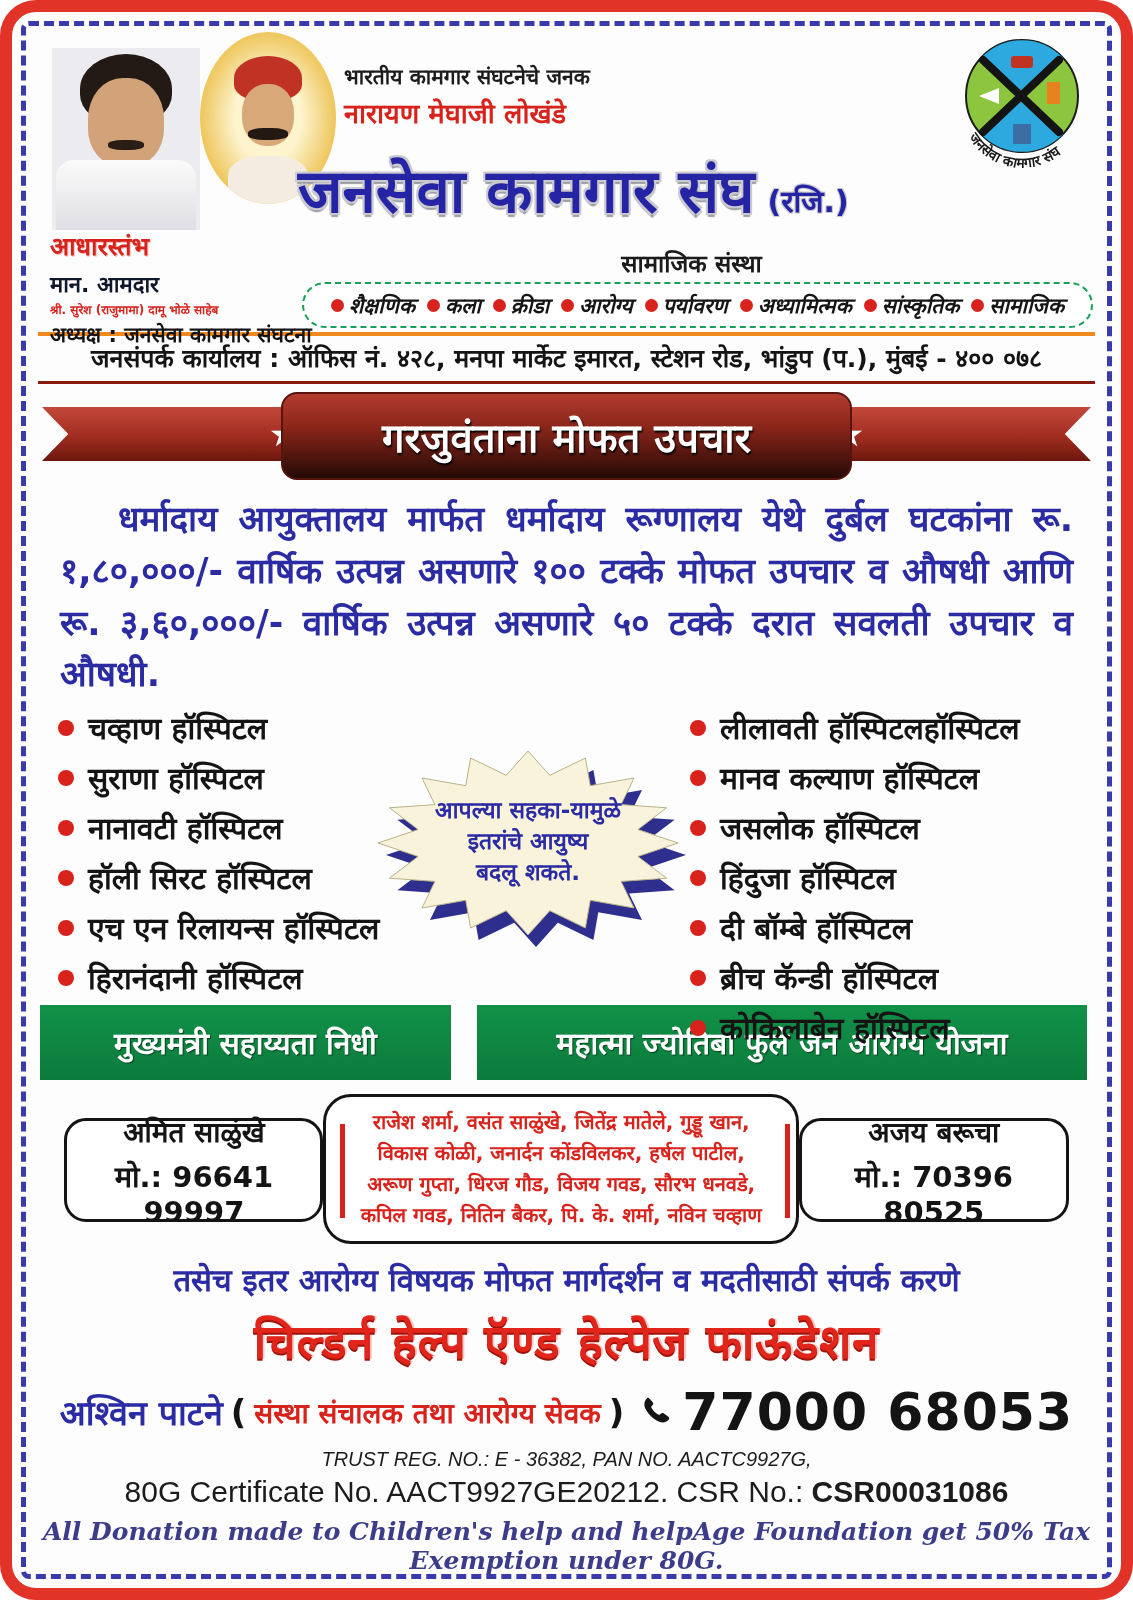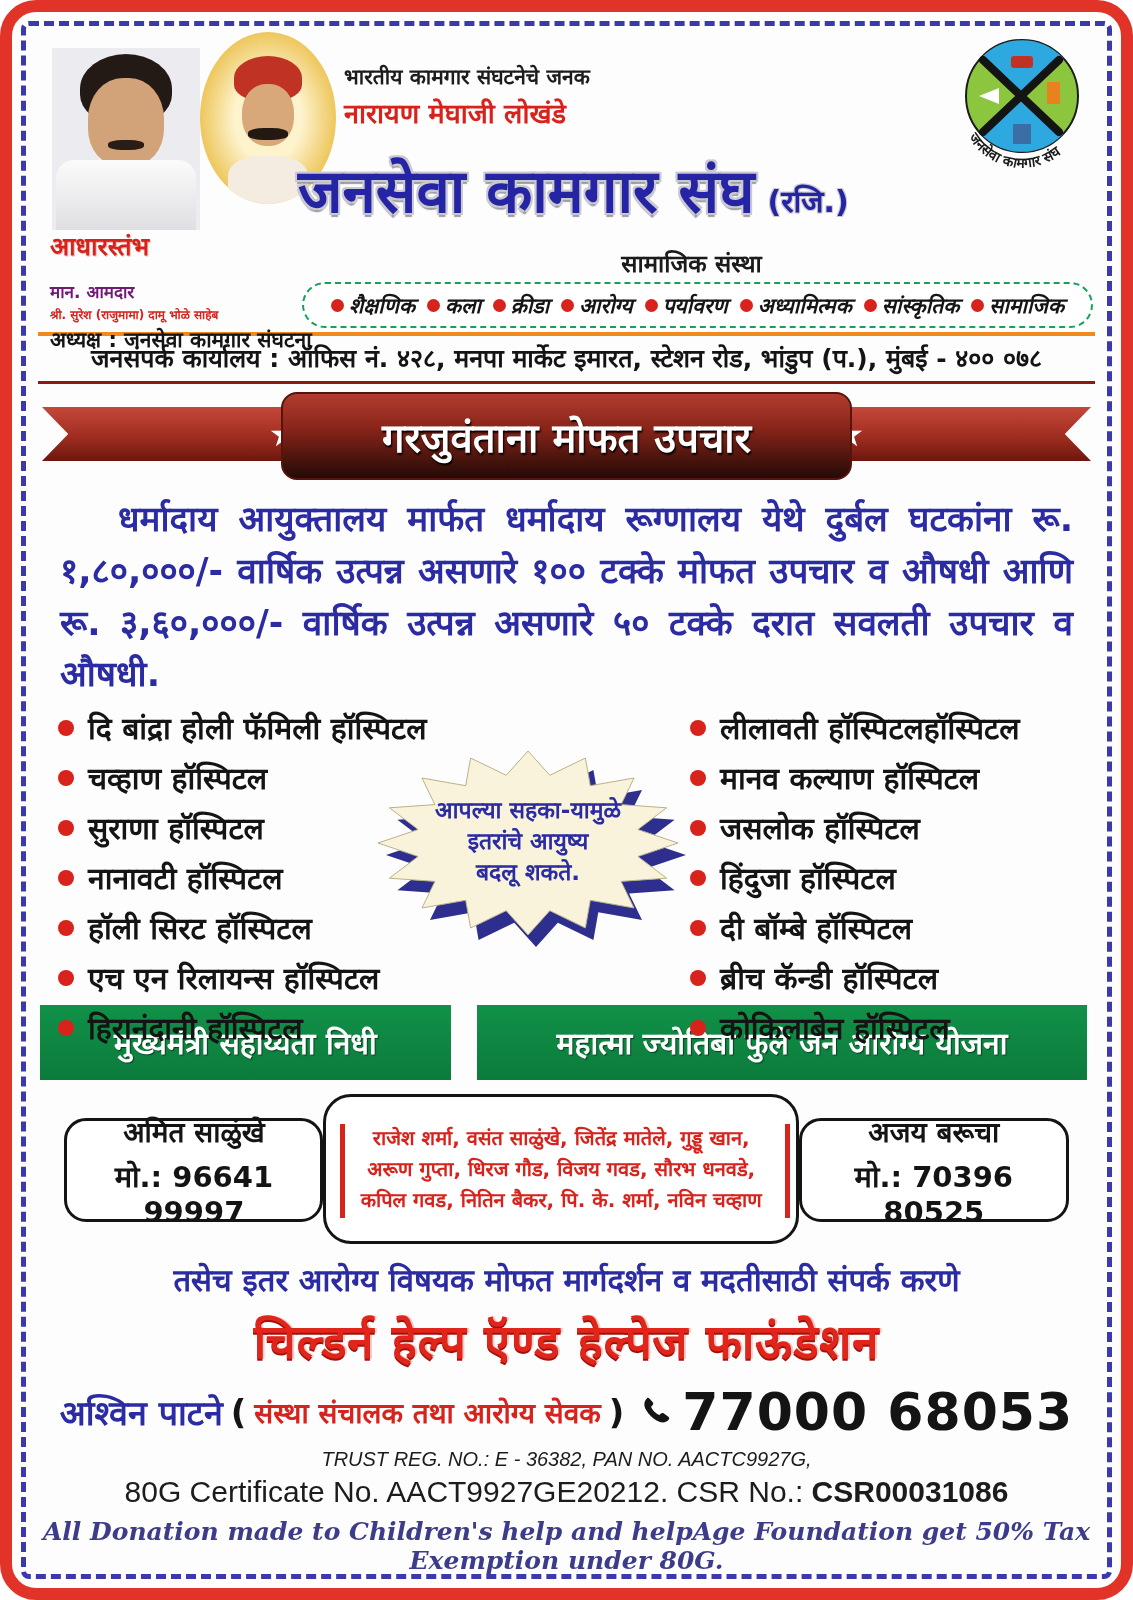--- a/index.html
+++ b/index.html
@@ -34,21 +34,21 @@
   .org-title-suffix{font-size:30px;font-weight:bold;color:#2424a4;margin-left:8px;
     text-shadow:-1px -1px 0 #c9c9cf,1px -1px 0 #c9c9cf,-1px 1px 0 #c9c9cf,1px 1px 0 #c9c9cf;}
   .org-subtitle{position:absolute;left:266px;right:16px;top:214px;text-align:center;font-size:24px;font-weight:bold;color:#1b1b1b;}
   .categories{position:absolute;left:264px;right:2px;top:250px;height:46px;border:2px dashed #18a05a;border-radius:24px;
     display:flex;align-items:center;justify-content:center;gap:12px;background:#fff;}
   .cat{display:flex;align-items:center;gap:5px;font-size:21px;font-weight:bold;font-style:italic;color:#151515;white-space:nowrap;}
   .cat .dot{width:13px;height:13px;border-radius:50%;background:#d8231d;display:inline-block;}
 
   .president-block{position:absolute;left:12px;top:196px;width:300px;}
   .pillar{font-size:25px;font-weight:bold;color:#d8231d;text-shadow:1px 1px 0 #f2b9b5;}
-  .honorific{font-size:17px;font-weight:bold;color:#701a75;margin-top:18px;}
+  .honorific{font-size:22px;font-weight:bold;color:#0f172a;margin-top:6px;}
   .pname{font-size:12px;font-weight:bold;color:#d8231d;margin-top:3px;}
   .prole{font-size:21px;font-weight:bold;color:#151515;margin-top:2px;}
 
   
   .address-bar{border-top:4px solid #f08a1e;border-bottom:3px solid #8a1a12;padding:4px 0 7px;text-align:center;}
   .address{font-size:25px;font-weight:bold;color:#141414;}
 
   
   .ribbon{position:relative;height:88px;margin-top:8px;}
   .wing{position:absolute;top:15px;height:54px;width:31%;background:linear-gradient(180deg,#c4483a 0%,#a02d20 55%,#6d170e 100%);
@@ -219,24 +219,20 @@
       </div>
       <div class="ribbon-center">गरजुवंताना मोफत उपचार</div>
     </div>
 
     <p class="intro">धर्मादाय आयुक्तालय मार्फत धर्मादाय रूग्णालय येथे दुर्बल घटकांना रू. १,८०,०००/- वार्षिक उत्पन्न असणारे १०० टक्के मोफत उपचार व औषधी आणि रू. ३,६०,०००/- वार्षिक उत्पन्न असणारे ५० टक्के दरात सवलती उपचार व औषधी.</p>
 
     <section class="hospitals">
       <ul class="hlist left">
         <li>
             <i class="dot"></i>
-            <span>दि बांद्रा होली फॅमिली हॉस्पिटल</span>
-          </li>
-        <li>
-            <i class="dot"></i>
             <span>चव्हाण हॉस्पिटल</span>
           </li>
         <li>
             <i class="dot"></i>
             <span>सुराणा हॉस्पिटल</span>
           </li>
         <li>
             <i class="dot"></i>
             <span>नानावटी हॉस्पिटल</span>
           </li>
@@ -298,20 +294,21 @@
     </section>
 
     <div class="schemes">
       <div class="scheme s1">मुख्यमंत्री सहाय्यता निधी</div>
       <div class="scheme s2">महात्मा ज्योतिबा फुले जन आरोग्य योजना</div>
     </div>
 
     <section class="contacts">
       <div class="cbox ccenter">
         <div class="member-line">राजेश शर्मा, वसंत साळुंखे, जितेंद्र मातेले, गुड्डू खान,</div>
+        <div class="member-line">विकास कोळी, जनार्दन कोंडविलकर, हर्षल पाटील,</div>
         <div class="member-line">अरूण गुप्ता, धिरज गौड, विजय गवड, सौरभ धनवडे,</div>
         <div class="member-line">कपिल गवड, नितिन बैकर, पि. के. शर्मा, नविन चव्हाण</div>
       </div>
       <div class="divider dl"></div>
       <div class="divider dr"></div>
       <div class="cbox cleft">
         <div class="cname">अमित साळुंखे</div>
         <div class="cphone">मो.: 96641 99997</div>
       </div>
       <div class="cbox cright">

